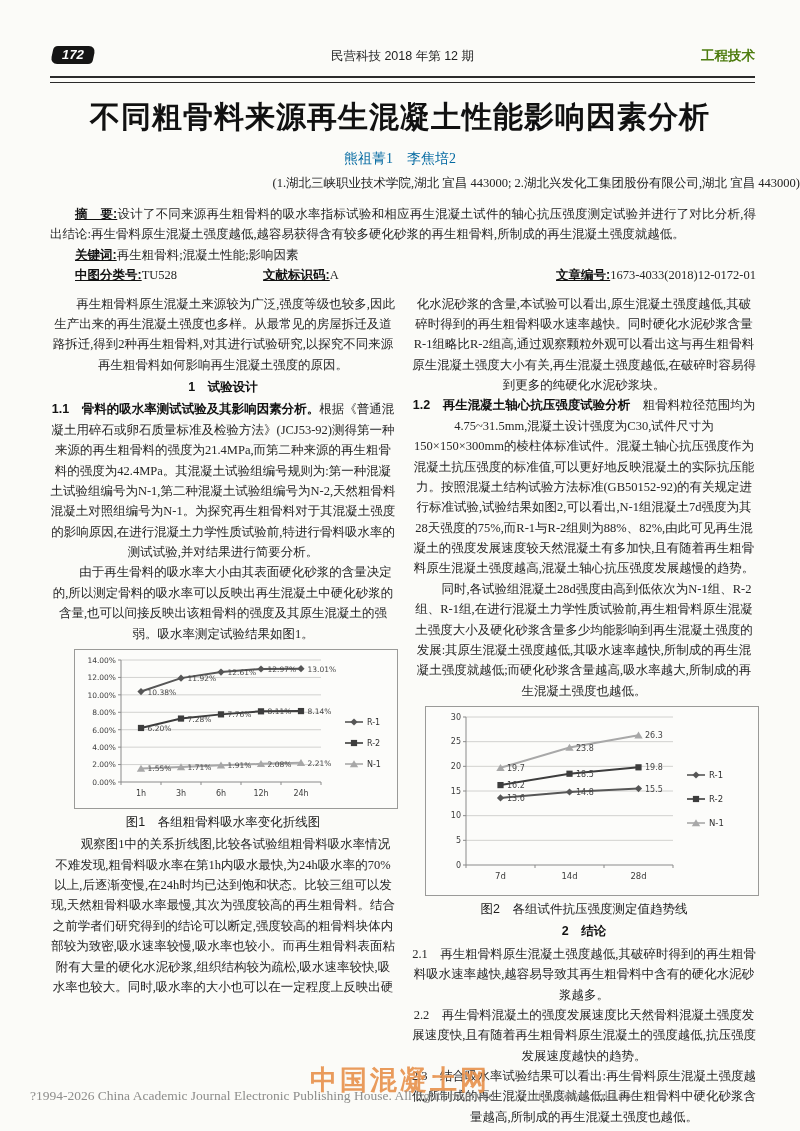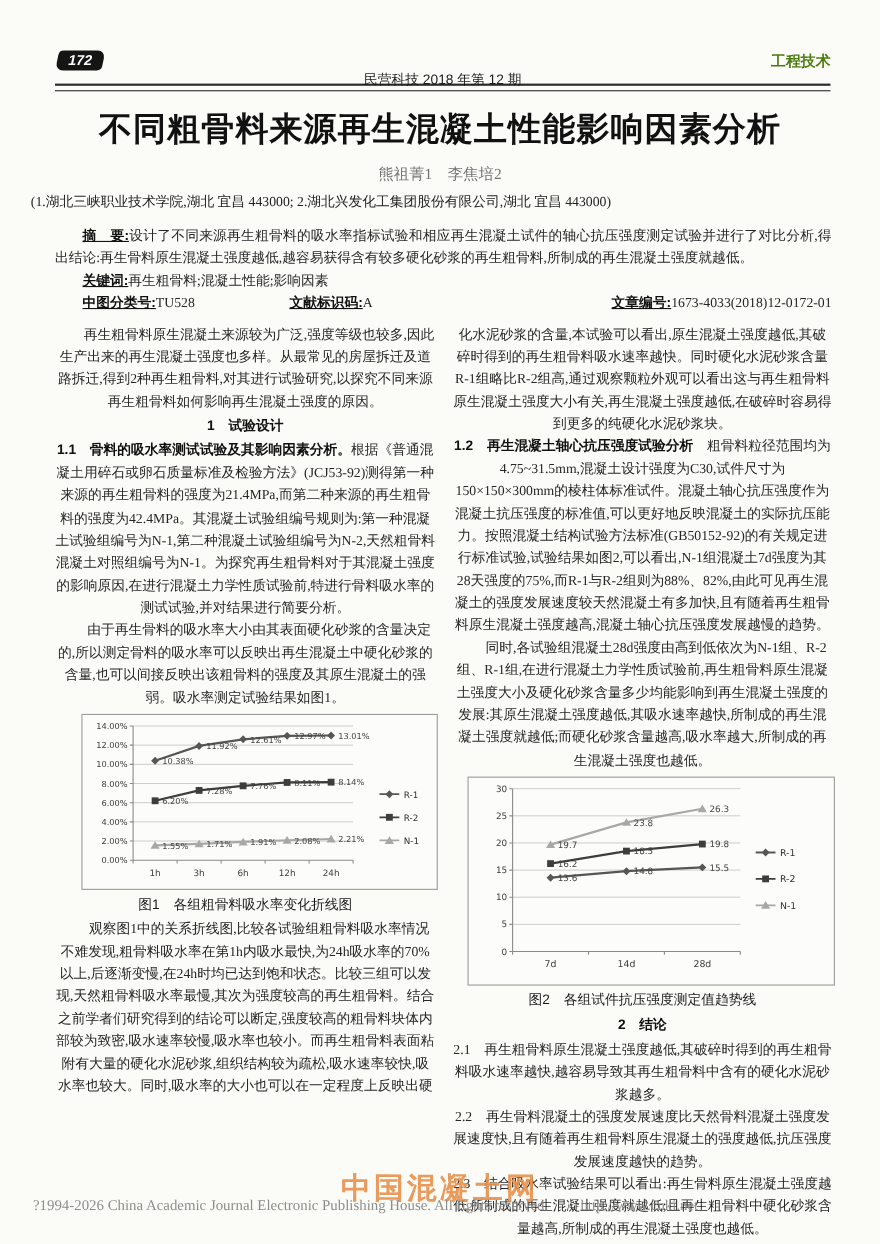--- a/index.html
+++ b/index.html
@@ -3,28 +3,28 @@
 <meta charset="utf-8">
 <style>
   html,body{margin:0;padding:0;background:#e9e9e7;}
   .page{position:relative;width:800px;height:1131px;margin:0 auto;background:#fbfbf8;
         font-family:"Liberation Serif","DejaVu Serif",serif;color:#262626;overflow:hidden;}
   
   .header{position:relative;height:26px;margin:46px 45px 0 50px;font-family:"Liberation Sans","DejaVu Sans",sans-serif;}
   .page-badge{position:absolute;left:2px;top:0;width:42px;height:18px;background:#151515;color:#fff;
               font-weight:bold;font-size:13px;text-align:center;line-height:18px;
               transform:skewX(-12deg);border-radius:4px 7px 4px 7px;}
-  .journal{position:absolute;left:0;right:0;top:18px;text-align:center;font-size:12.5px;color:#1e1e1e;}
+  .journal{position:absolute;left:0;right:0;top:2px;text-align:center;font-size:12.5px;color:#1e1e1e;}
   .jsection{position:absolute;right:0;top:1px;font-size:13.5px;font-weight:bold;color:#4d7c0f;}
   .header-rule{margin:4px 45px 0 50px;height:4px;border-top:2.5px solid #2b2b2b;border-bottom:1.5px solid #2b2b2b;}
   
   .title{margin:14px 40px 0 40px;text-align:center;font-size:30px;font-weight:bold;letter-spacing:1px;
          color:#111;font-family:"Liberation Sans","DejaVu Sans",sans-serif;}
-  .authors{margin-top:12px;text-align:center;font-size:14px;color:#737373;}
-  .affiliation{margin-top:7px;text-align:left;font-size:12.5px;color:#222;padding-left:28px;}
+  .authors{margin-top:12px;text-align:center;font-size:14px;color:#0369a1;}
+  .affiliation{margin-top:7px;text-align:right;font-size:12.5px;color:#222;padding-left:28px;}
   
   .abstract{margin:12px 44px 0 50px;font-size:12.5px;line-height:1.63;text-align:justify;}
   .abstract p{margin:0;}
   .abstract .lead{text-indent:2em;}
   .abstract b{color:#111;font-family:"Liberation Sans","DejaVu Sans",sans-serif;font-weight:bold;text-decoration:underline;}
   .meta-row{display:flex;margin-top:2px;}
   .meta-row .m1{margin-left:2em;}
   .meta-row .m2{margin-left:86px;}
   .meta-row .m3{margin-left:auto;}
   

